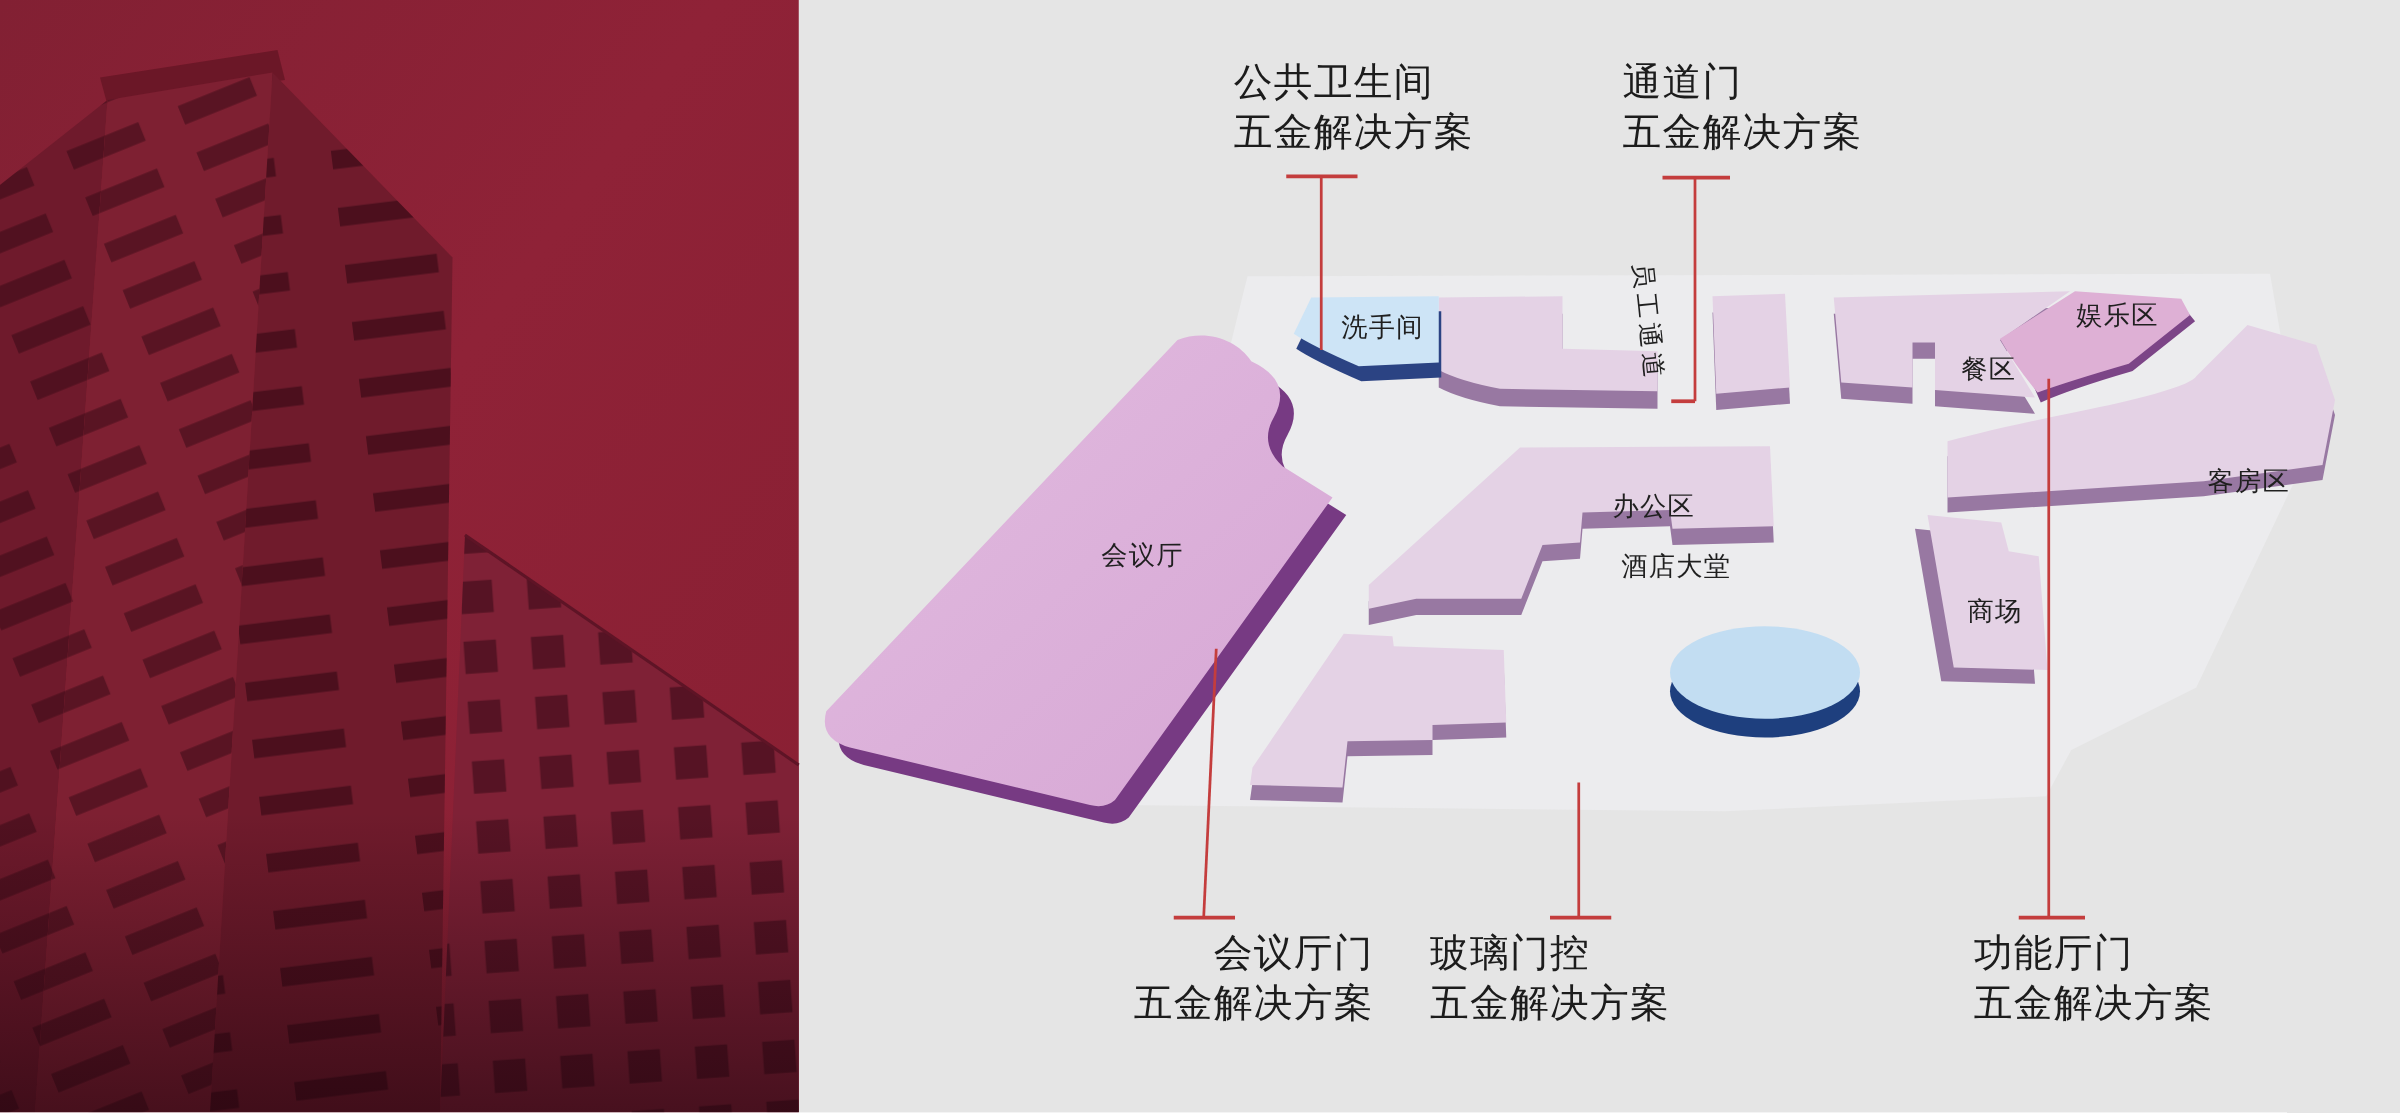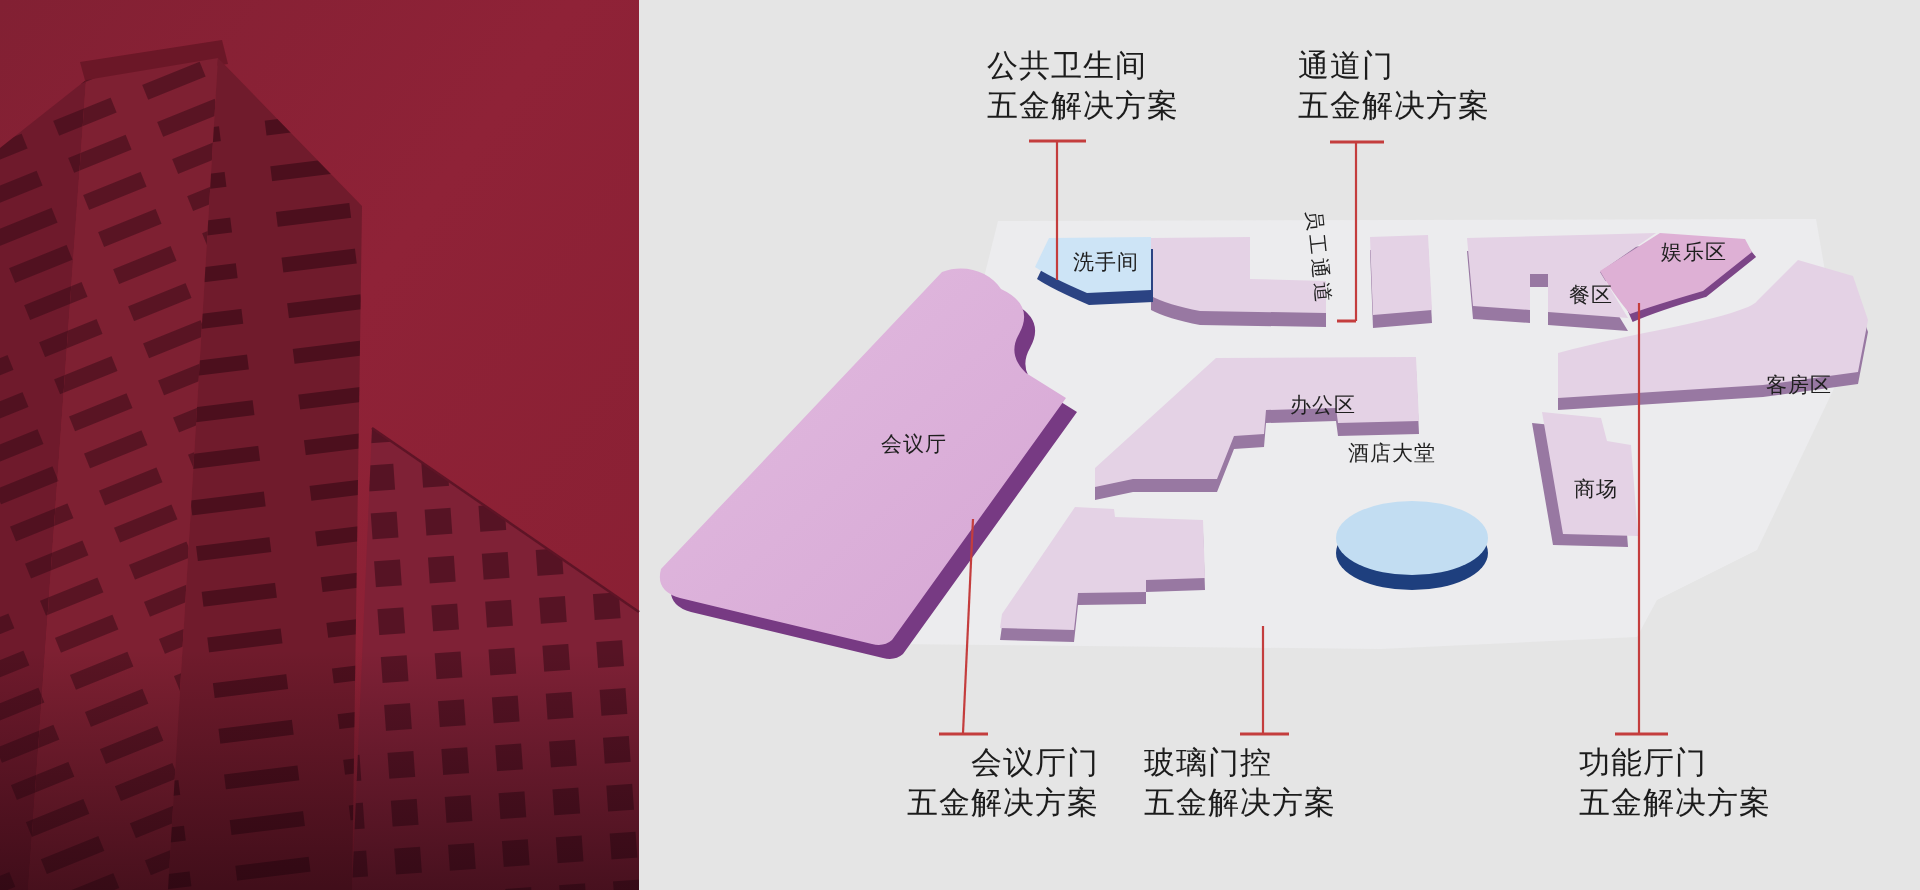--- a/index.html
+++ b/index.html
@@ -22,21 +22,21 @@
   
   .area{
     position:absolute;font-size:21px;color:#1f1f1f;letter-spacing:1px;
     white-space:nowrap;transform:translate(-50%,-50%);
   }
   .ar-washroom{left:1106px;top:262px;}
   .ar-entertainment{left:1694px;top:252px;text-align:right;}
   .ar-dining{left:1591px;top:295px;}
   .ar-guestrooms{left:1799px;top:338px;margin-top:47px;}
   .ar-office{left:1323px;top:385px;margin-top:20px;}
-  .ar-lobby{left:1392px;top:453px;text-align:center;}
+  .ar-lobby{left:1341px;top:453px;text-align:center;}
   .ar-mall{left:1596px;top:489px;}
   .ar-conference{left:894px;top:444px;margin-left:20px;}
   .ar-staff{
     left:1327px;top:209px;transform:rotate(84deg);transform-origin:0 0;
     font-size:20px;letter-spacing:4px;
   }
 </style>
 </head>
 <body>
 

